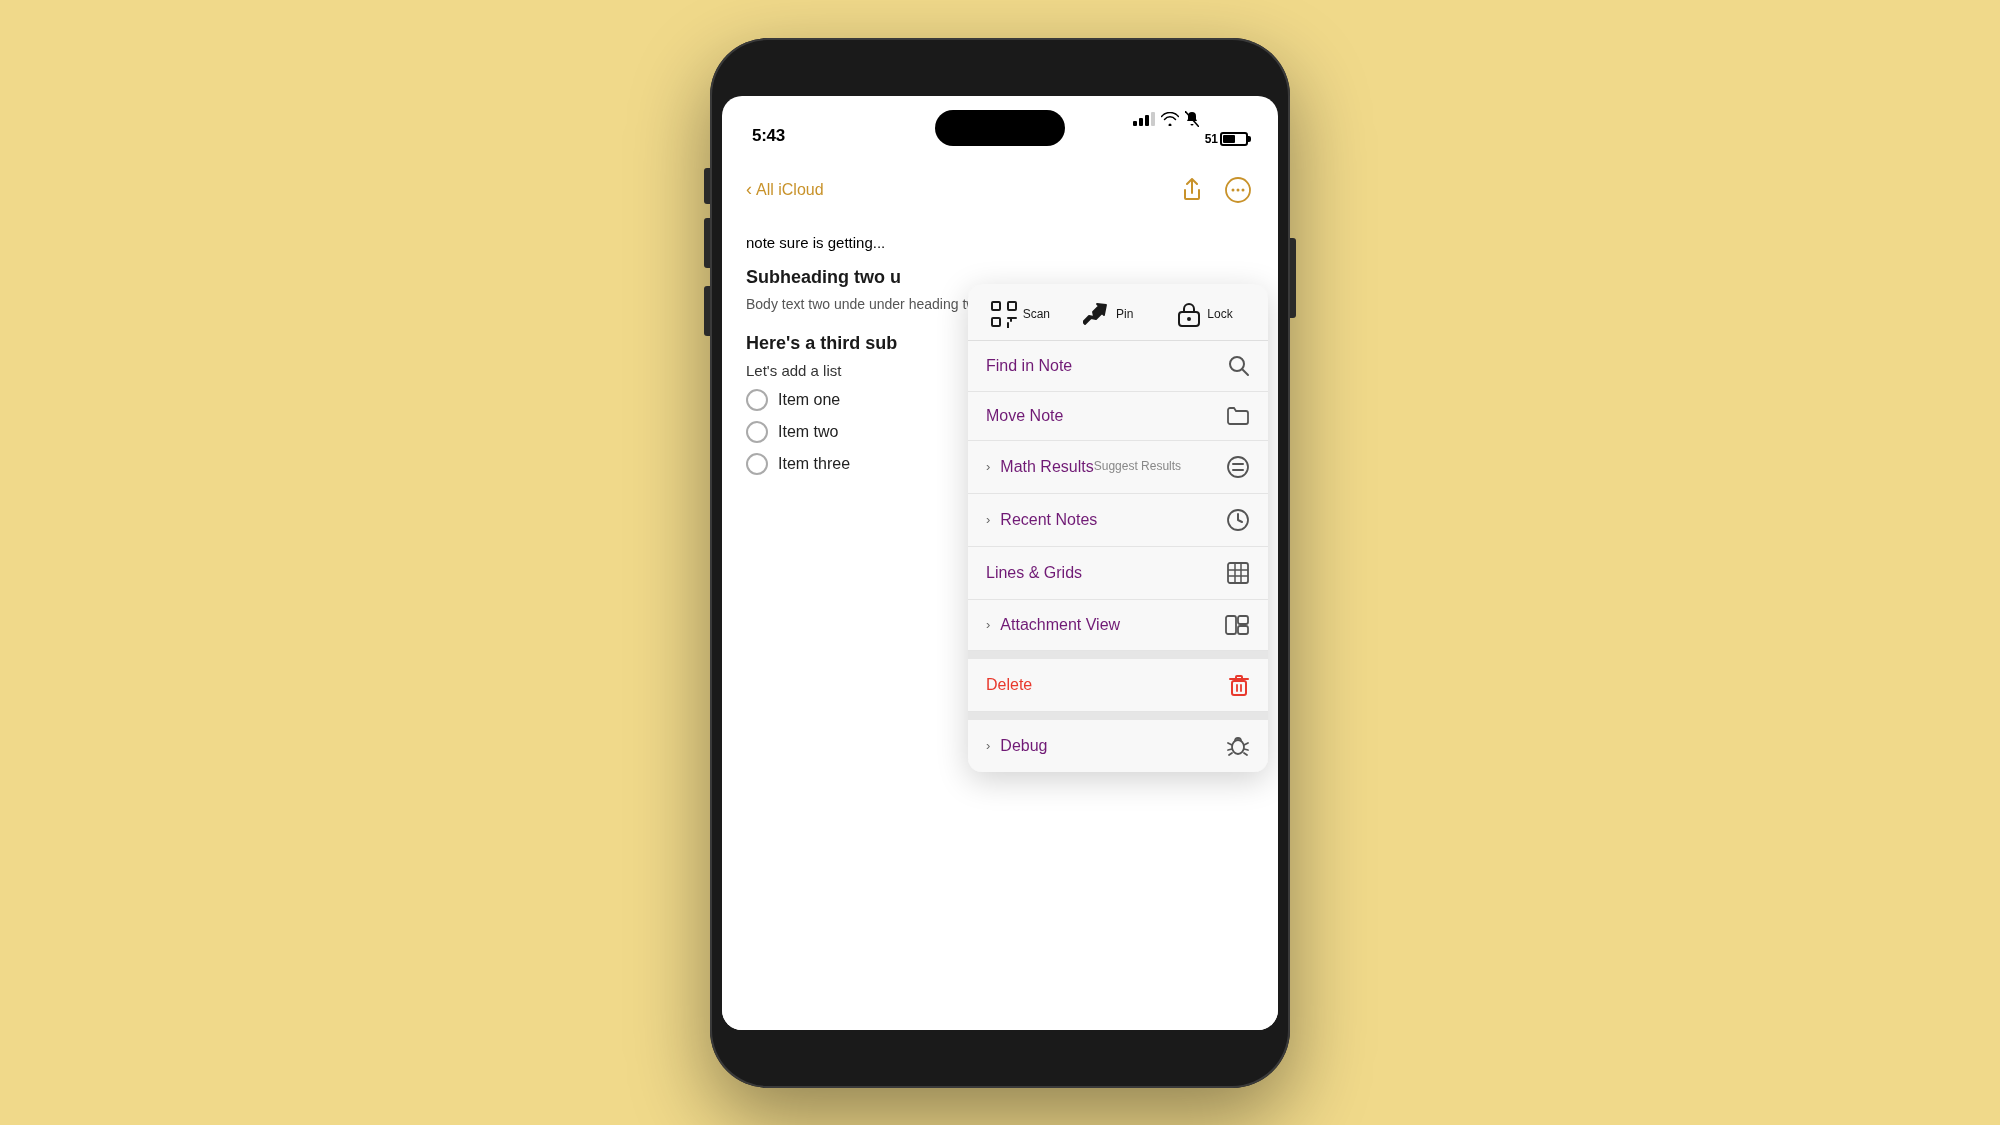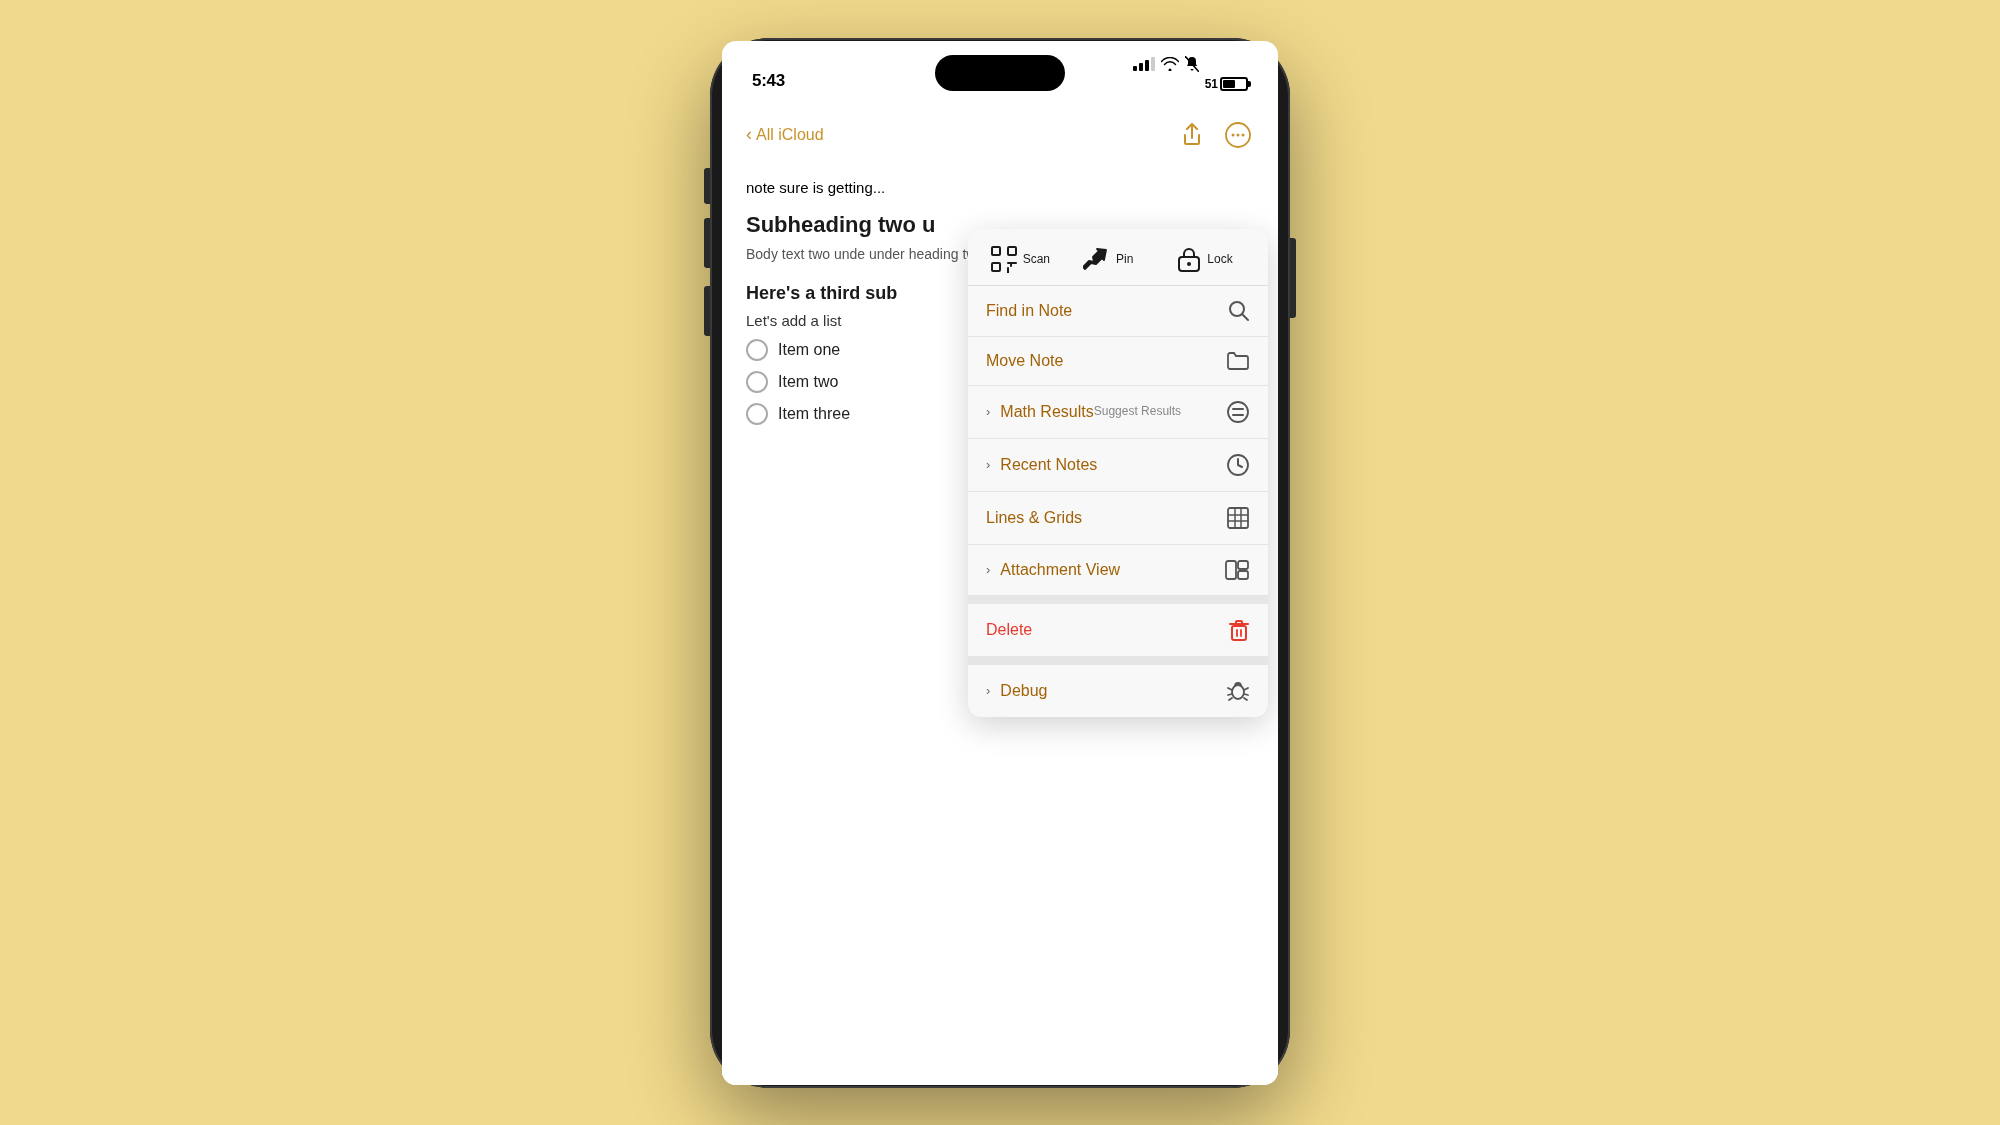--- a/index.html
+++ b/index.html
@@ -22,23 +22,23 @@
       border-radius: 58px;
       position: relative;
       box-shadow: 0 30px 80px rgba(0,0,0,0.4), inset 0 0 0 2px #3a3a3a;
       display: flex;
       align-items: center;
       justify-content: center;
     }
 
     .phone-inner {
       width: 556px;
-      height: 1044px;
+      height: 934px;
       background: #ffffff;
-      border-radius: 14px;
+      border-radius: 20px;
       overflow: hidden;
       position: relative;
     }
 
     
     .dynamic-island {
       position: absolute;
       top: 14px;
       left: 50%;
       transform: translateX(-50%);
@@ -183,21 +183,21 @@
       padding-top: 8px;
     }
 
     .note-fade-text {
       font-size: 15px;
       color: #000000;
       margin-bottom: 16px;
     }
 
     .note-subheading {
-      font-size: 22px;
+      font-size: 18px;
       font-weight: 700;
       color: #1a1a1a;
       margin-bottom: 6px;
     }
 
     .note-body {
       font-size: 14px;
       color: #555;
       line-height: 1.5;
       margin-bottom: 18px;
@@ -328,21 +328,21 @@
     }
 
     .menu-chevron {
       font-size: 13px;
       color: #666;
       margin-right: 2px;
     }
 
     .menu-label {
       font-size: 16px;
-      color: #a16207;
+      color: #701a75;
       font-weight: 400;
     }
 
     .menu-label-group {
       display: flex;
       flex-direction: row;
     }
 
     .menu-sublabel {
       font-size: 12px;

